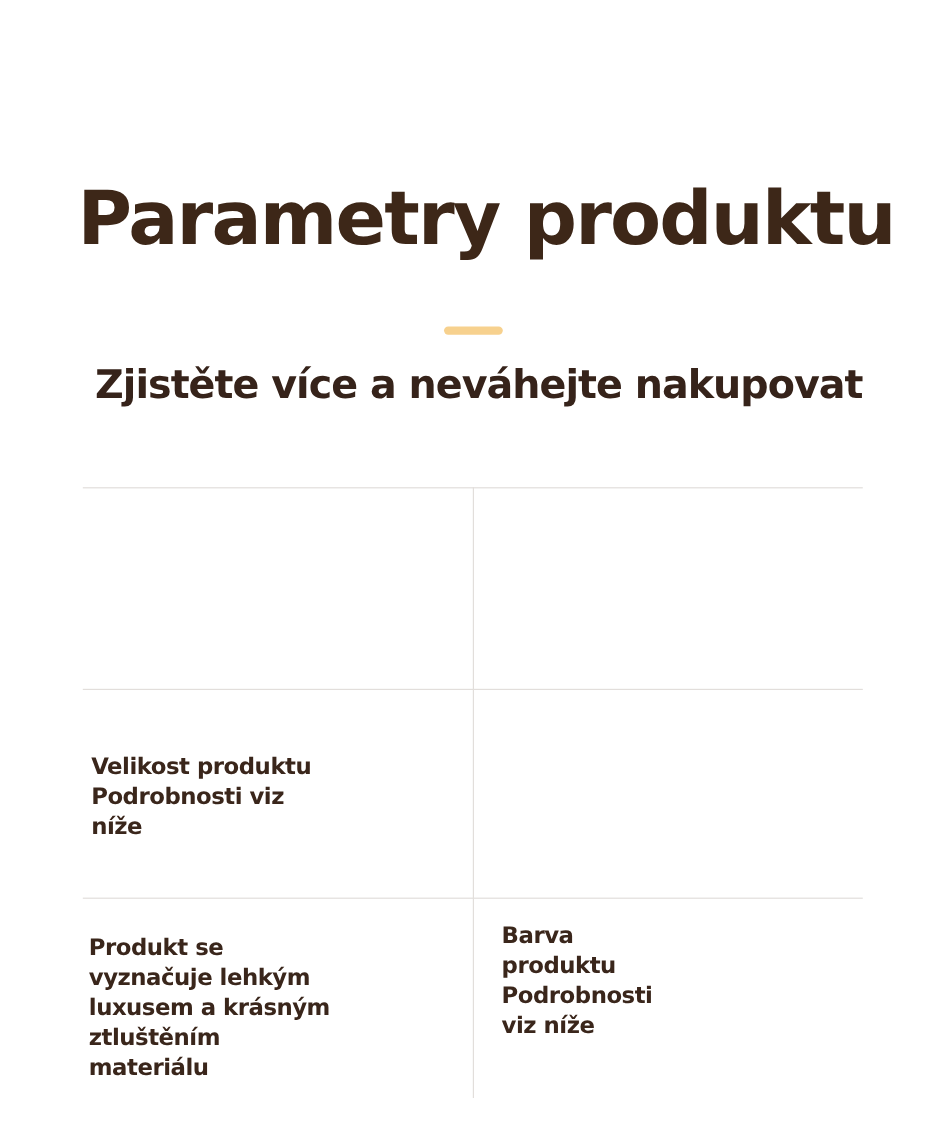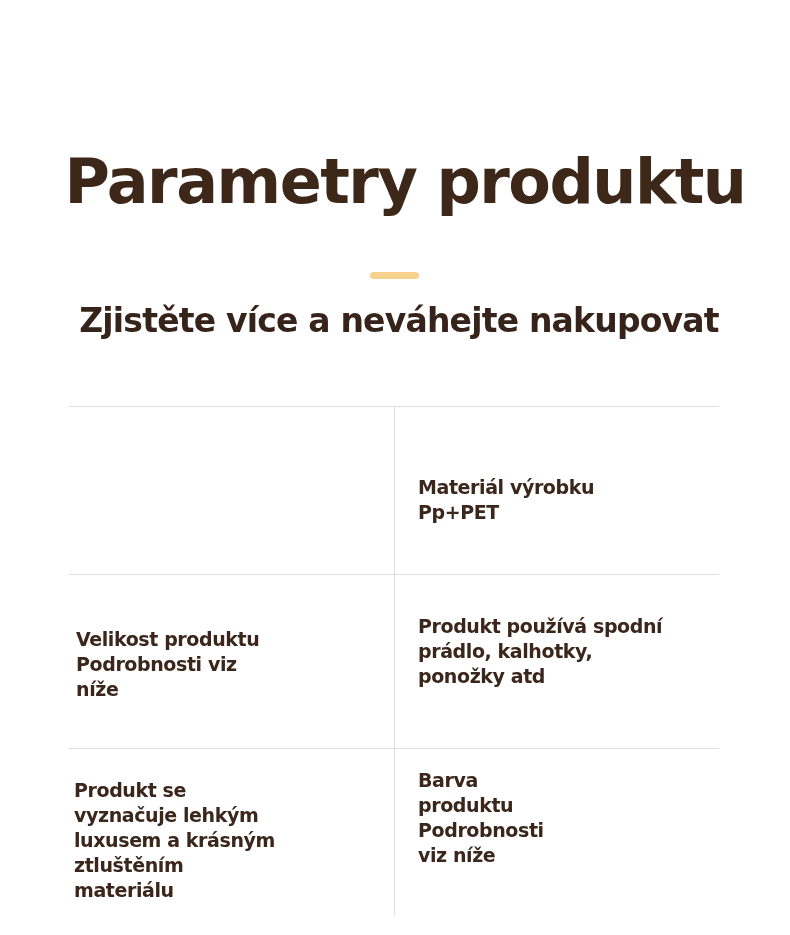--- a/index.html
+++ b/index.html
@@ -94,30 +94,25 @@
 
 <h2 class="subtitle">Zjistěte více a neváhejte nakupovat</h2>
 
 <div class="grid">
   <div class="hline" style="top:0px;"></div>
   <div class="hline" style="top:168px;"></div>
   <div class="hline" style="top:342px;"></div>
   <div class="vline"></div>
 
 
-  <div class="cell" style="left:349px; top:69px; width:290px;">Materiál výrobku
-Pp+PET</div>
 
   <div class="cell" style="left:7px; top:221px; width:300px;">Velikost produktu
 Podrobnosti viz
 níže</div>
 
-  <div class="cell" style="left:349px; top:208px; width:290px;">Produkt používá spodní
-prádlo, kalhotky,
-ponožky atd</div>
 
   <div class="cell" style="left:5px; top:372px; width:300px;">Produkt se
 vyznačuje lehkým
 luxusem a krásným
 ztluštěním
 materiálu</div>
 
   <div class="cell" style="left:349px; top:362px; width:290px;">Barva
 produktu
 Podrobnosti

